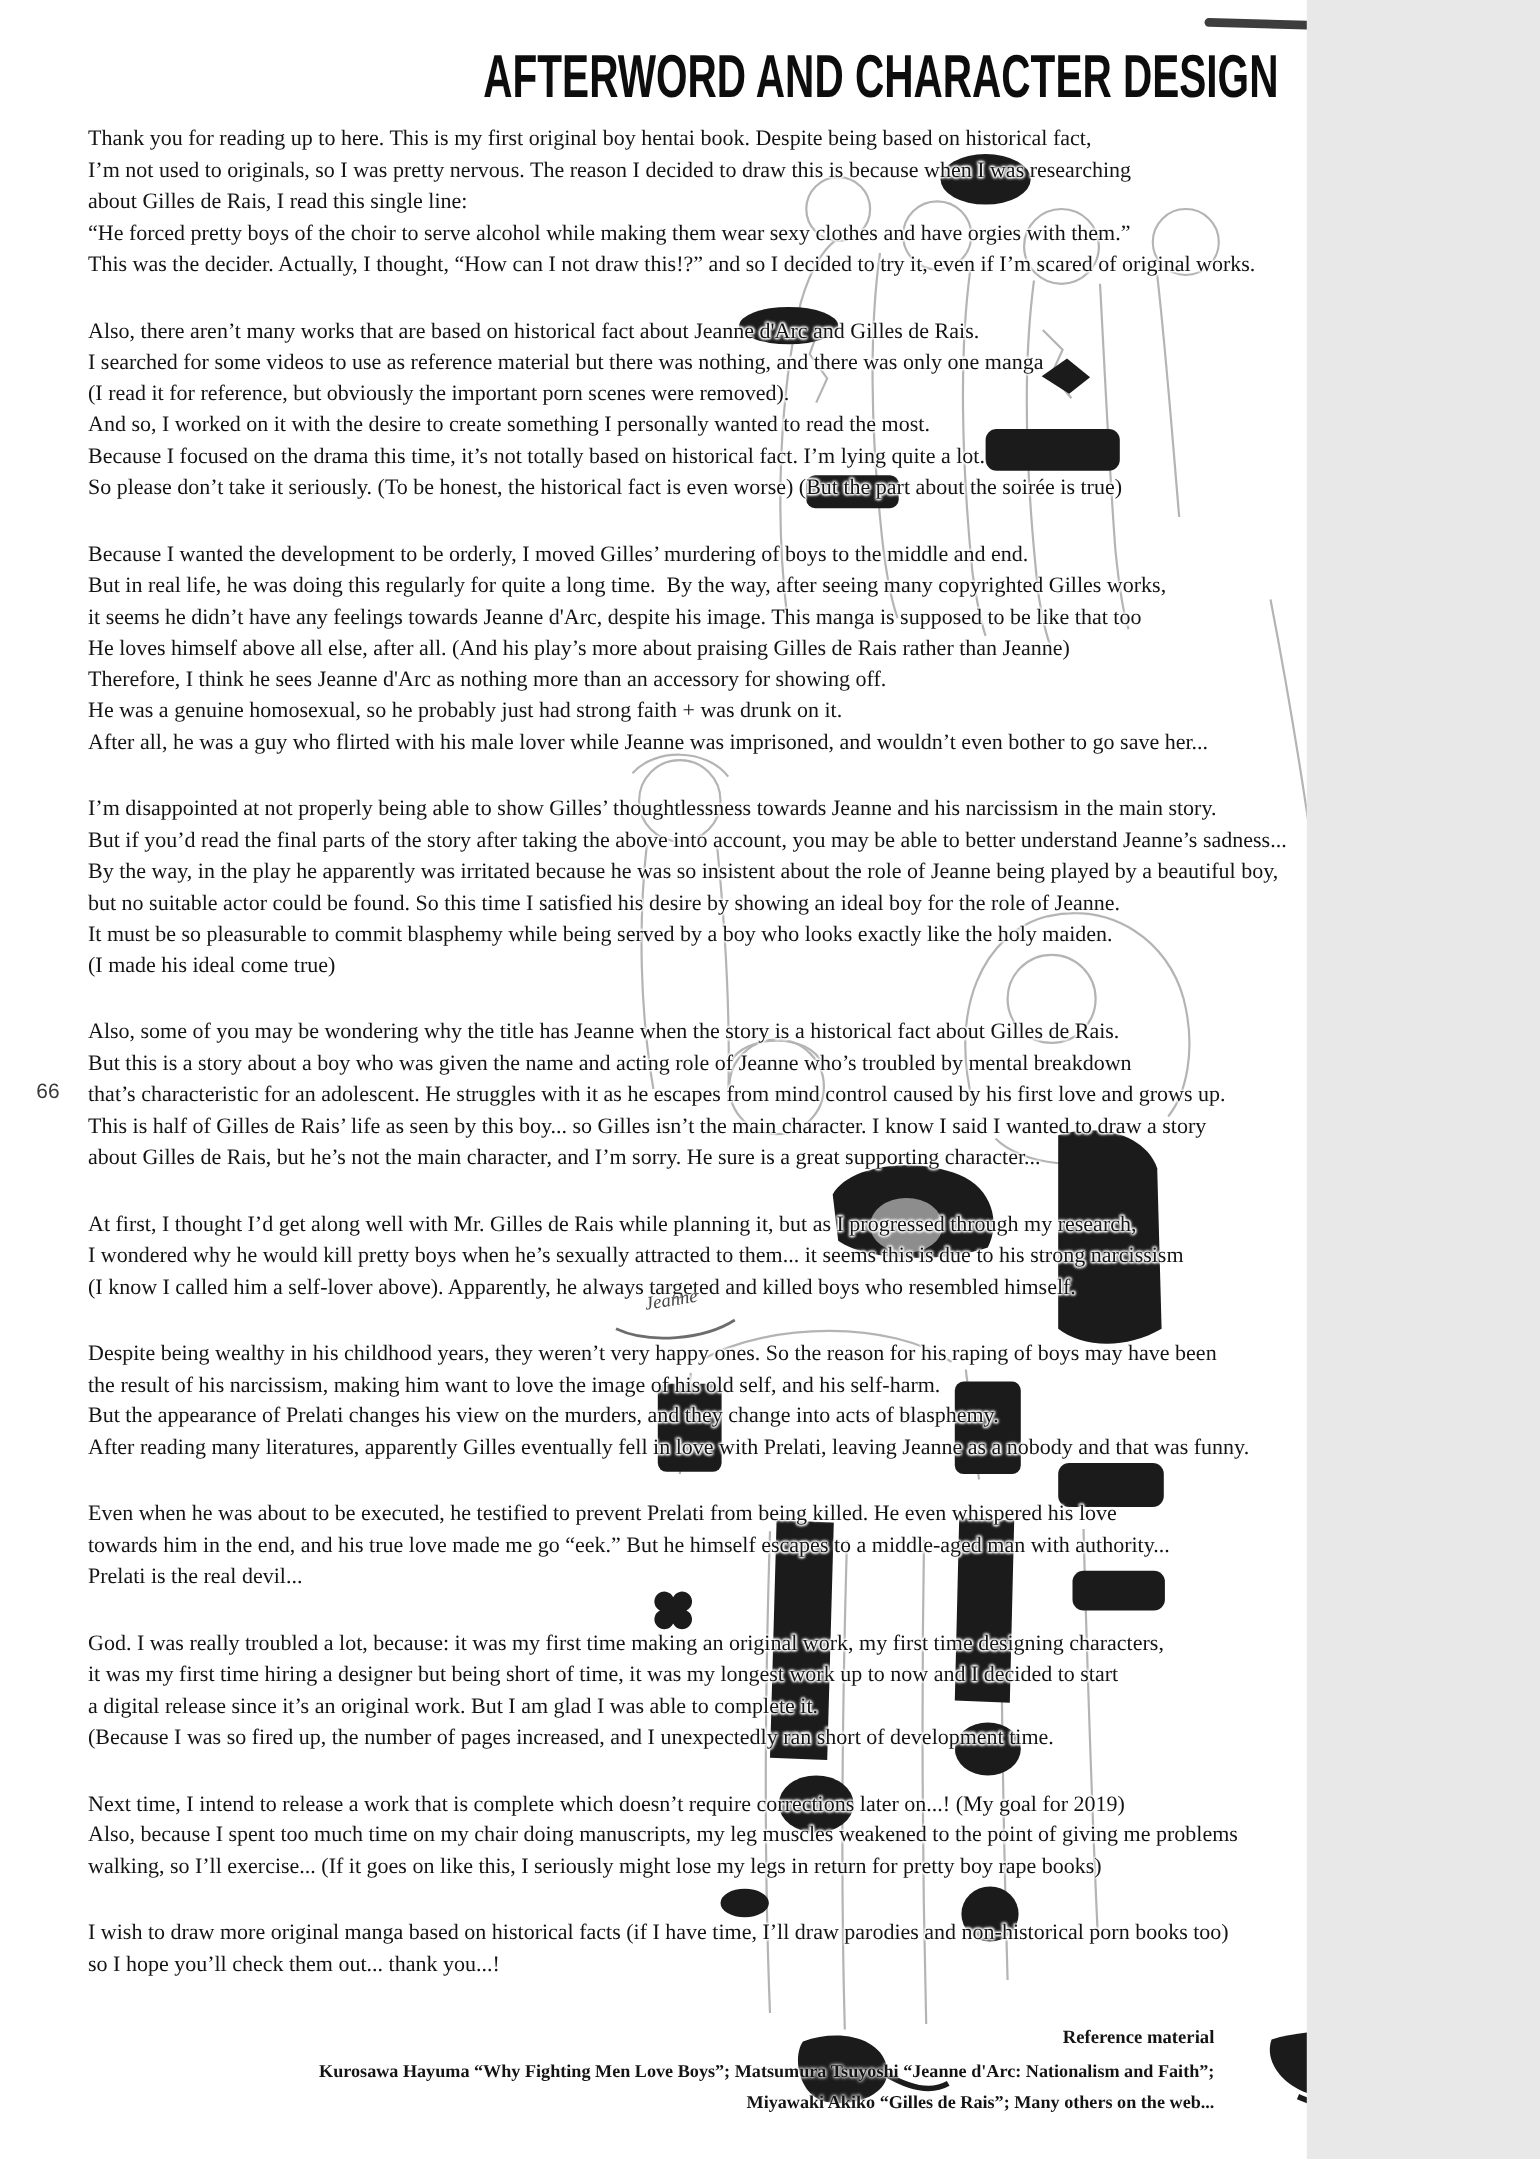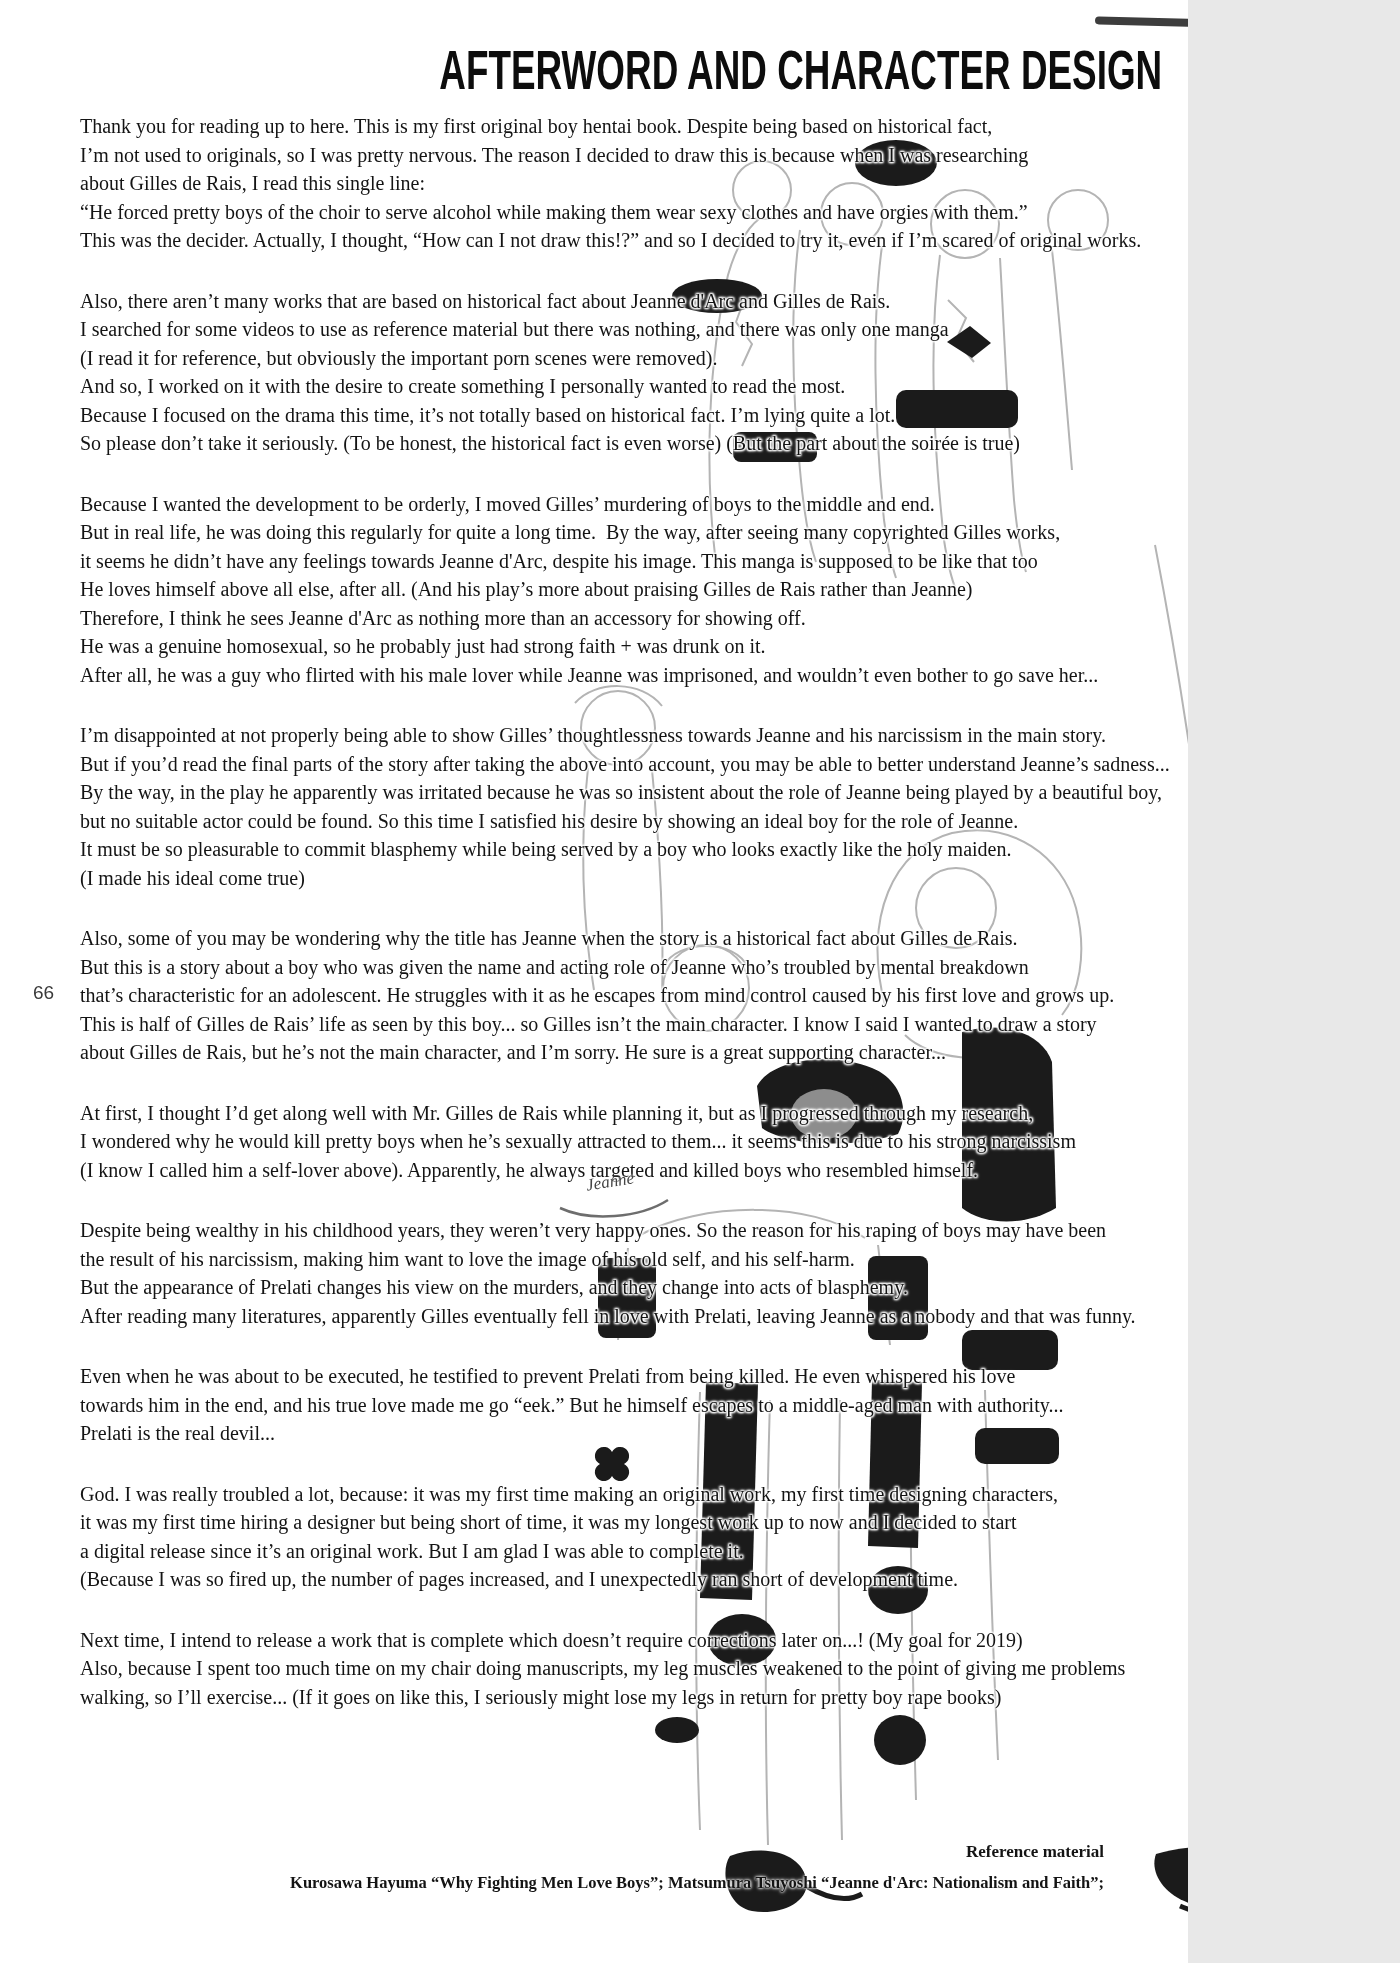--- a/index.html
+++ b/index.html
@@ -200,24 +200,27 @@
       <p>Even when he was about to be executed, he testified to prevent Prelati from being killed. He even whispered his love
 towards him in the end, and his true love made me go “eek.” But he himself escapes to a middle-aged man with authority...
 Prelati is the real devil...</p>
       <p>God. I was really troubled a lot, because: it was my first time making an original work, my first time designing characters,
 it was my first time hiring a designer but being short of time, it was my longest work up to now and I decided to start
 a digital release since it’s an original work. But I am glad I was able to complete it.
 (Because I was so fired up, the number of pages increased, and I unexpectedly ran short of development time.</p>
       <p>Next time, I intend to release a work that is complete which doesn’t require corrections later on...! (My goal for 2019)
 Also, because I spent too much time on my chair doing manuscripts, my leg muscles weakened to the point of giving me problems
 walking, so I’ll exercise... (If it goes on like this, I seriously might lose my legs in return for pretty boy rape books)</p>
+      <p>I wish to draw more original manga based on historical facts (if I have time, I’ll draw parodies and non-historical porn books too)
+so I hope you’ll check them out... thank you...!</p>
     </div>
 
   <div class="jeanne-label">Jeanne</div>
 
   <div class="refs">
     <div class="refs-label">Reference material</div>
     <div id="ref-lines">
         <div class="ref-line">Kurosawa Hayuma “Why Fighting Men Love Boys”; Matsumura Tsuyoshi “Jeanne d'Arc: Nationalism and Faith”;</div>
+        <div class="ref-line">Miyawaki Akiko “Gilles de Rais”; Many others on the web...</div>
       </div>
   </div>
 
 </div>
 
 </body></html>

